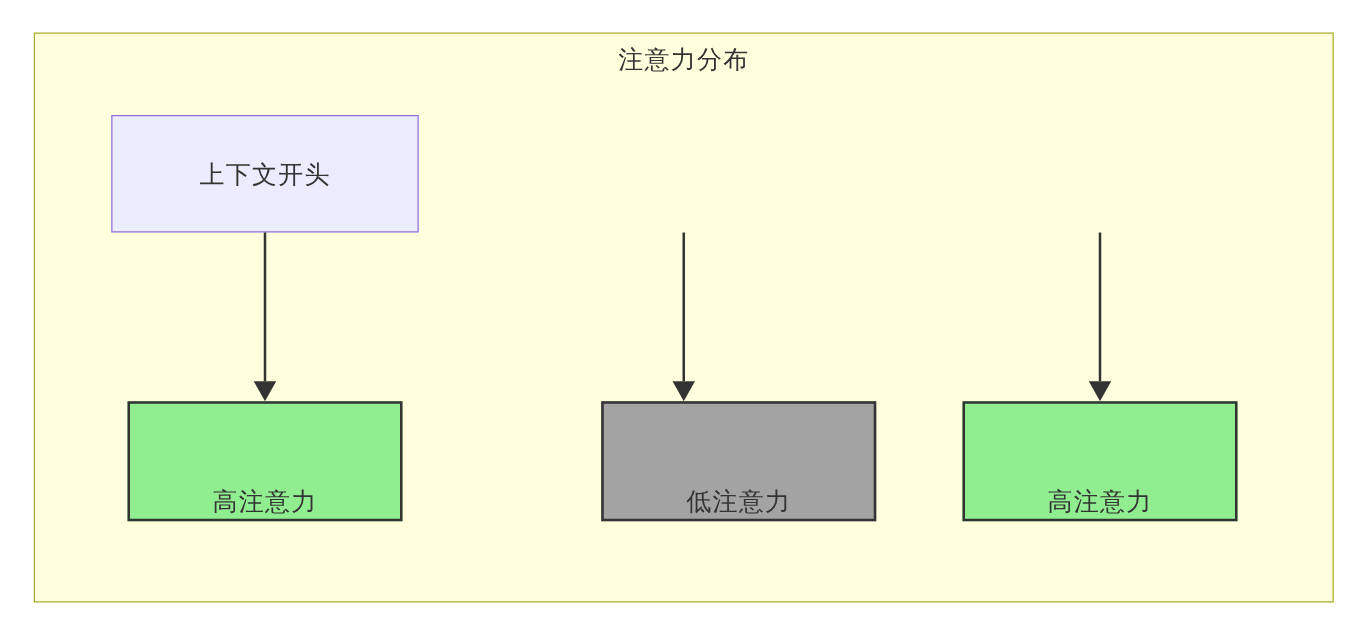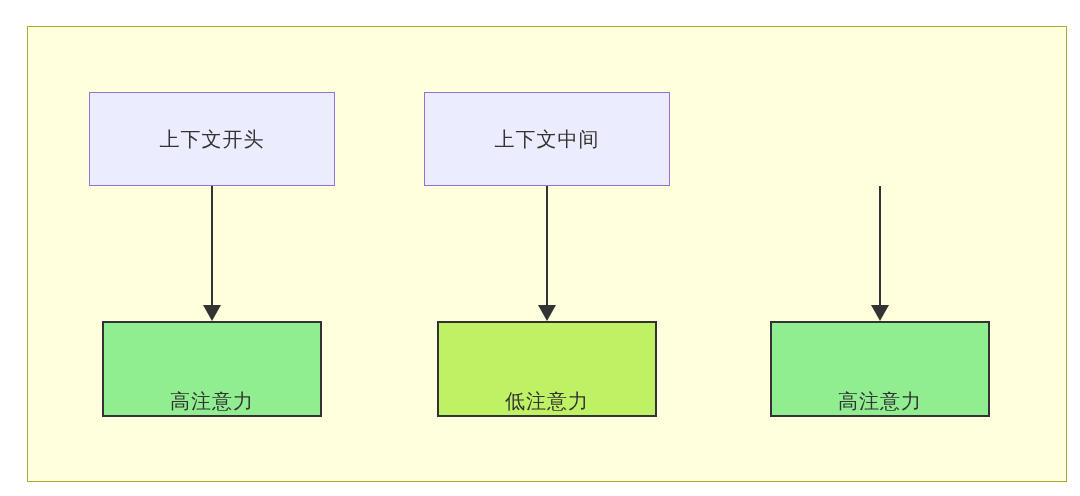--- a/index.html
+++ b/index.html
@@ -54,21 +54,21 @@
     justify-content: center;
   }
   .node.target {
     top: 321px;
     width: 220px;
     height: 96px;
     border: 2.5px solid #333333;
     align-items: flex-end;
   }
   .node.target.high { background: #90ee90; }
-  .node.target.low  { background: #bef264; }
+  .node.target.low  { background: #a3a3a3; margin-left: 44px; }
   .arrow {
     position: absolute;
     top: 186px;
     width: 18px;
     height: 135px;
   }
   .arrow .line {
     position: absolute;
     left: 8px;
     top: 0;
@@ -87,35 +87,33 @@
     border-top: 16px solid #333333;
   }
 </style>
 </head>
 <body>
 
 <div class="stage">
 
   <div class="panel"></div>
 
+  <div class="diagram-title">注意力分布</div>
 
   <div class="node source" style="left:89px">
     <span>上下文开头</span>
   </div>
   <div class="arrow" style="left:203px">
     <div class="line"></div>
     <div class="head"></div>
   </div>
   <div class="node target high" style="left:102px">
     <span>高注意力</span>
   </div>
 
-  <div class="node source" style="left:424px">
-    <span>上下文中间</span>
-  </div>
   <div class="arrow" style="left:538px">
     <div class="line"></div>
     <div class="head"></div>
   </div>
   <div class="node target low" style="left:437px">
     <span>低注意力</span>
   </div>
 
   <div class="arrow" style="left:871px">
     <div class="line"></div>

